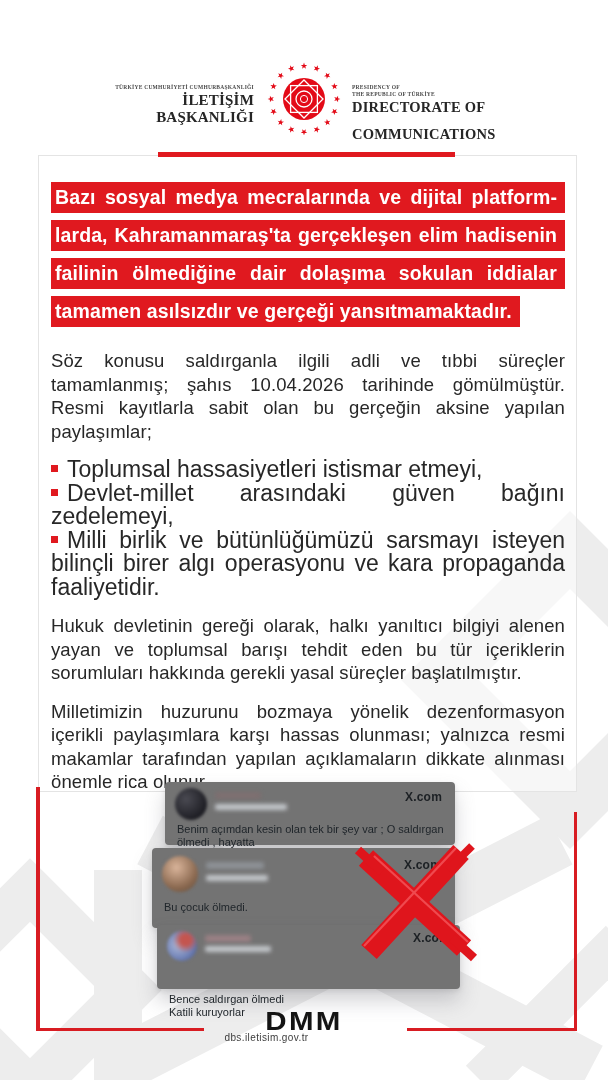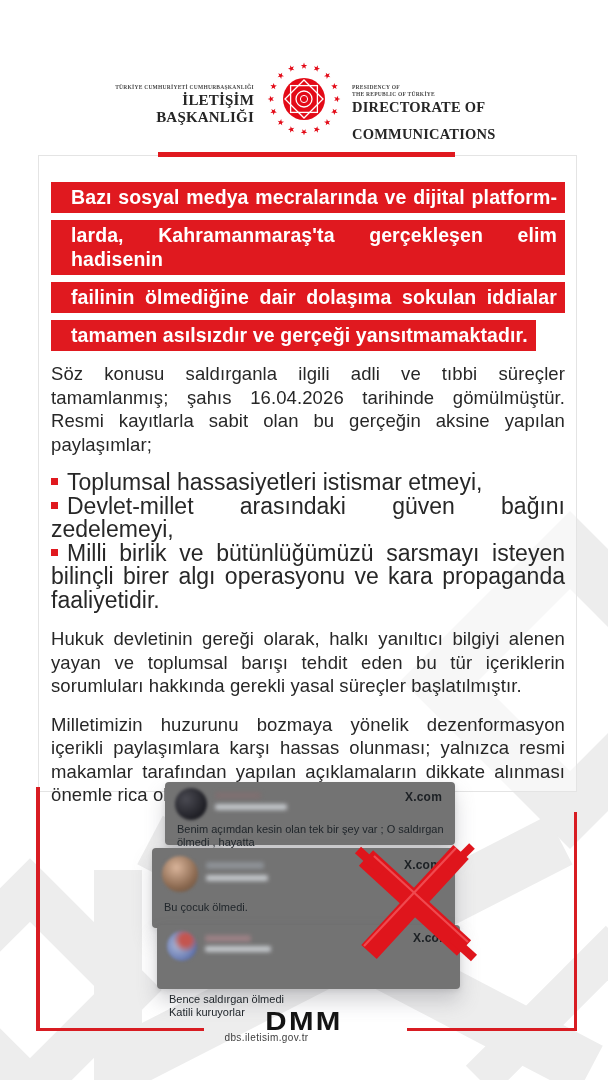--- a/index.html
+++ b/index.html
@@ -22,23 +22,23 @@
     letter-spacing:.25px;color:#4a4a4a;line-height:6.5px;}
   .hdr-right .main{font-family:"Liberation Serif",serif;font-weight:bold;font-size:14.5px;
     color:#262626;line-height:14.5px;margin-top:3px;letter-spacing:.2px;}
   
   #card{position:absolute;left:38px;top:155px;width:539px;height:637px;box-sizing:border-box;
     border:1.5px solid #e4e4e4;background:rgba(255,255,255,.55);
     padding:26px 11px 0 12px;z-index:3;}
   #card-accent{position:absolute;left:158px;top:152px;width:297px;height:5px;
     background:#e0191f;z-index:4;}
   .hl-line{display:block;background:#e0191f;color:#ffffff;font-weight:bold;
-    font-size:19.5px;line-height:24px;padding:3px 8px 4px 20px;margin:0 0 7px 0;
+    font-size:19.5px;line-height:24px;padding:3px 8px 4px 4px;margin:0 0 7px 0;
     text-align:justify;text-align-last:justify;letter-spacing:.1px;}
-  .hl-line.last{display:inline-block;text-align:left;text-align-last:auto;margin-bottom:11px;}
+  .hl-line.last{display:inline-block;text-align:left;text-align-last:auto;margin-bottom:22px;}
   .para{font-size:18.5px;line-height:23.5px;color:#272727;text-align:justify;
     margin:0 0 15px 0;letter-spacing:.1px;}
   .bullets{margin:0 0 15px 0;}
   .bullet-row{font-size:23px;line-height:23.5px;color:#272727;text-align:justify;}
   .sq{display:inline-block;width:7px;height:7px;background:#e0191f;margin-right:9px;
     vertical-align:middle;position:relative;top:-2px;}
   
   .tweet{position:absolute;background:#737373;border-radius:4px;z-index:5;
     box-shadow:0 12px 20px rgba(110,110,120,.30),0 2px 5px rgba(0,0,0,.10);}
   #tweet1{left:165px;top:782px;width:290px;height:63px;}
@@ -144,21 +144,21 @@
 
   <div id="card-accent"></div>
   <div id="card">
     <div>
       <span class="hl-line">Bazı sosyal medya mecralarında ve dijital platform-</span>
       <span class="hl-line">larda, Kahramanmaraş'ta gerçekleşen elim hadisenin</span>
       <span class="hl-line">failinin ölmediğine dair dolaşıma sokulan iddialar</span>
       <span class="hl-line last">tamamen asılsızdır ve gerçeği yansıtmamaktadır.</span>
     </div>
 
-    <p class="para">Söz konusu saldırganla ilgili adli ve tıbbi süreçler tamamlanmış; şahıs 16.04.2026 tarihinde gömülmüştür. Resmi kayıtlarla sabit olan bu gerçeğin aksine yapılan paylaşımlar;</p>
+    <p class="para">Söz konusu saldırganla ilgili adli ve tıbbi süreçler tamamlanmış; şahıs 10.04.2026 tarihinde gömülmüştür. Resmi kayıtlarla sabit olan bu gerçeğin aksine yapılan paylaşımlar;</p>
 
     <div class="bullets">
       <div class="bullet-row"><span class="sq"></span><span>Toplumsal hassasiyetleri istismar etmeyi,</span></div>
       <div class="bullet-row"><span class="sq"></span><span>Devlet-millet arasındaki güven bağını zedelemeyi,</span></div>
       <div class="bullet-row"><span class="sq"></span><span>Milli birlik ve bütünlüğümüzü sarsmayı isteyen bilinçli birer algı operasyonu ve kara propaganda faaliyetidir.</span></div>
     </div>
 
     <p class="para">Hukuk devletinin gereği olarak, halkı yanıltıcı bilgiyi alenen yayan ve toplumsal barışı tehdit eden bu tür içeriklerin sorumluları hakkında gerekli yasal süreçler başlatılmıştır.</p>
     <p class="para">Milletimizin huzurunu bozmaya yönelik dezenformasyon içerikli paylaşımlara karşı hassas olunması; yalnızca resmi makamlar tarafından yapılan açıklamaların dikkate alınması önemle rica olunur.</p>
   </div>

